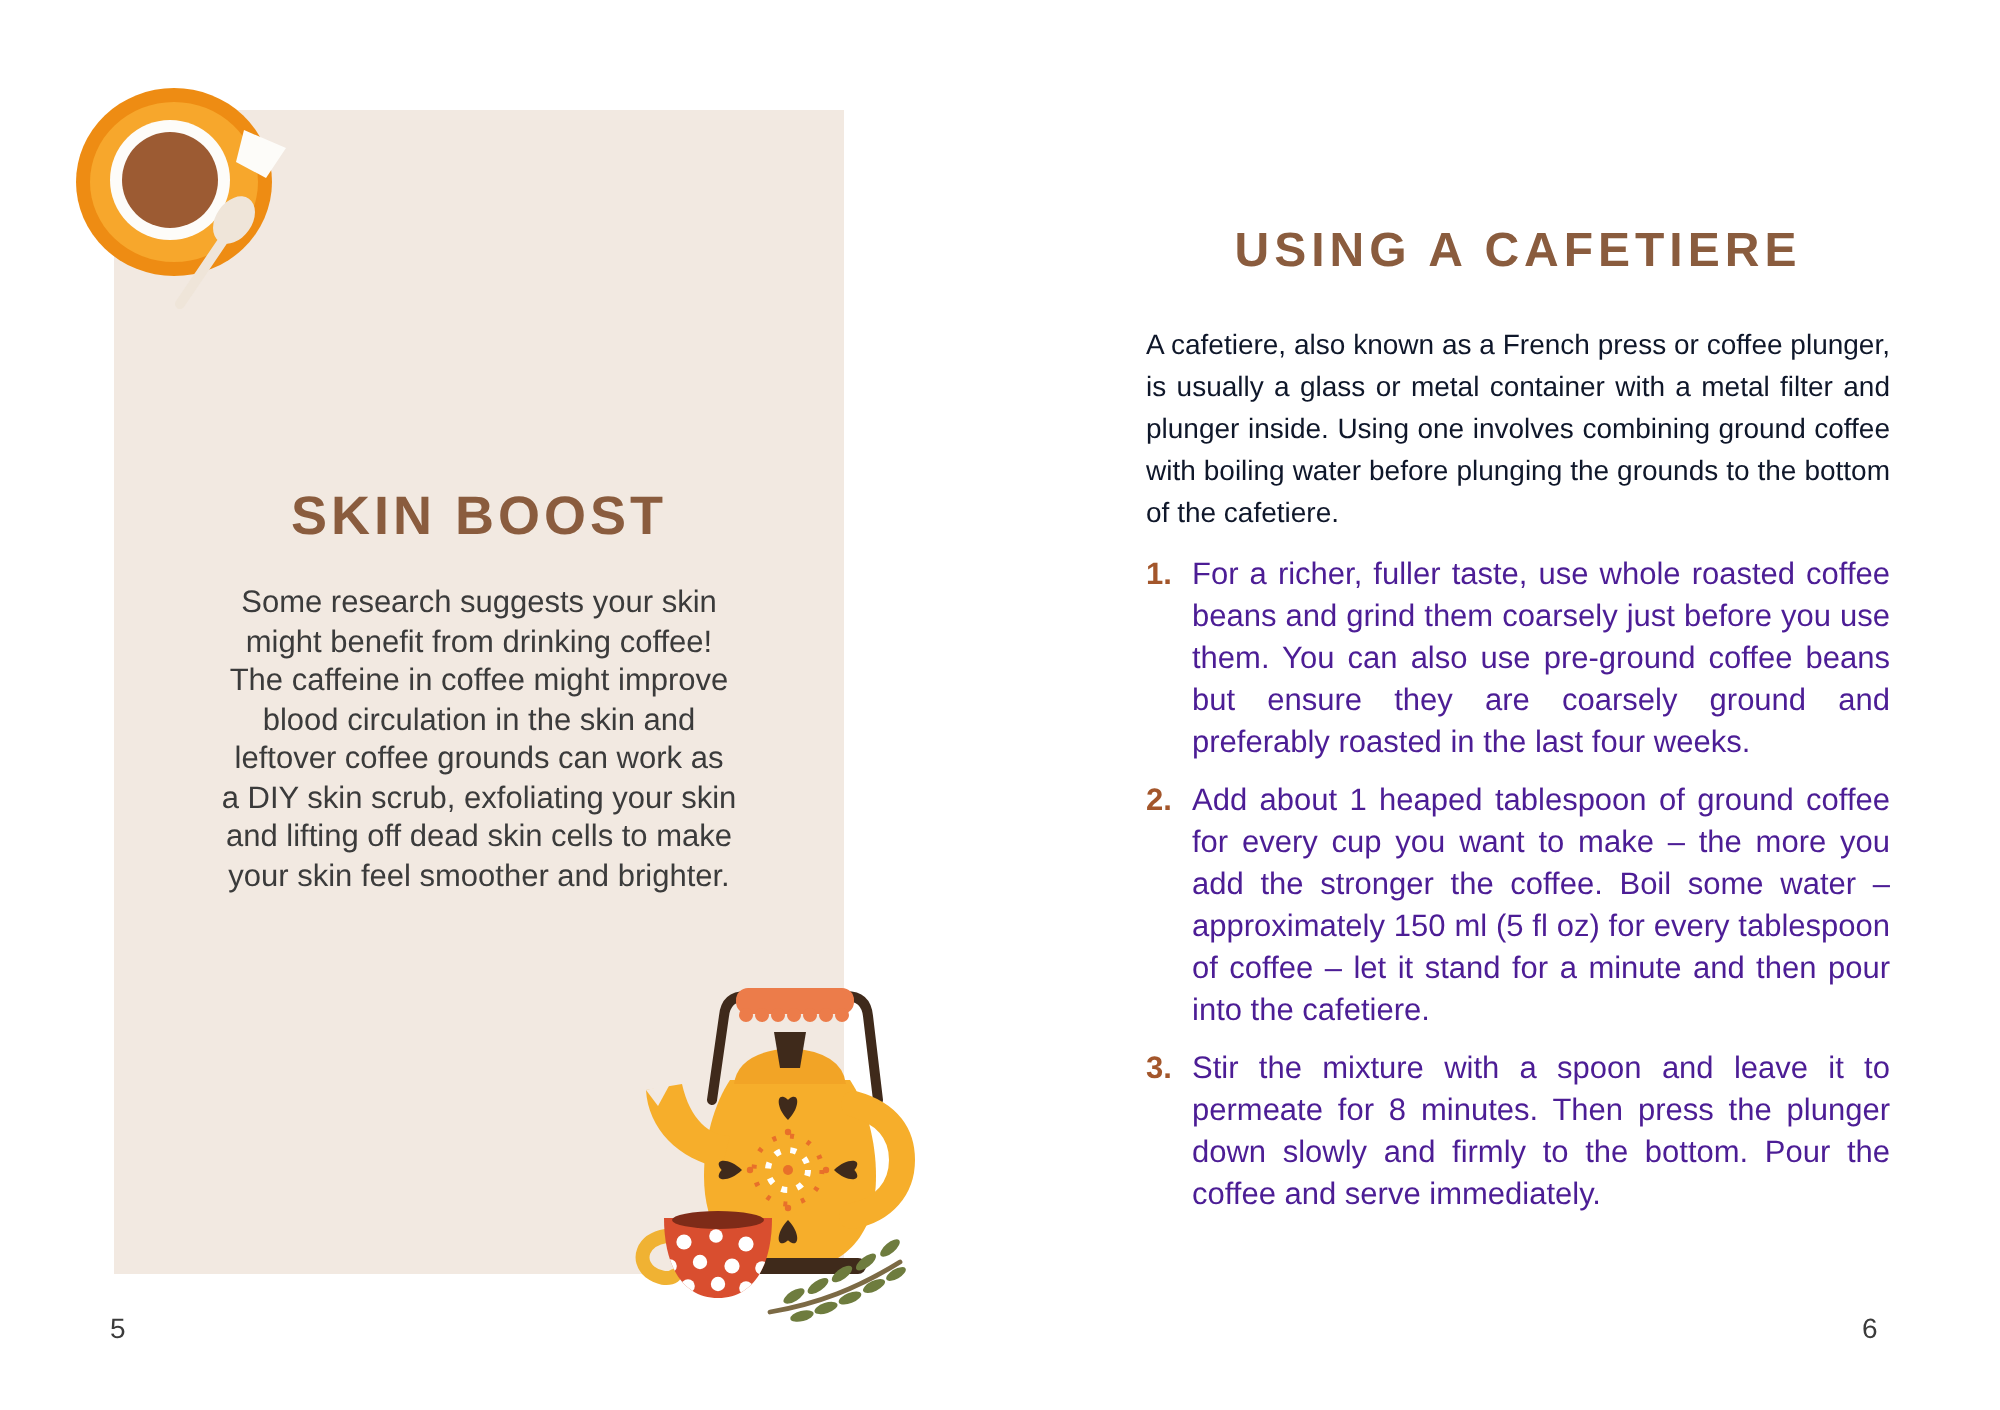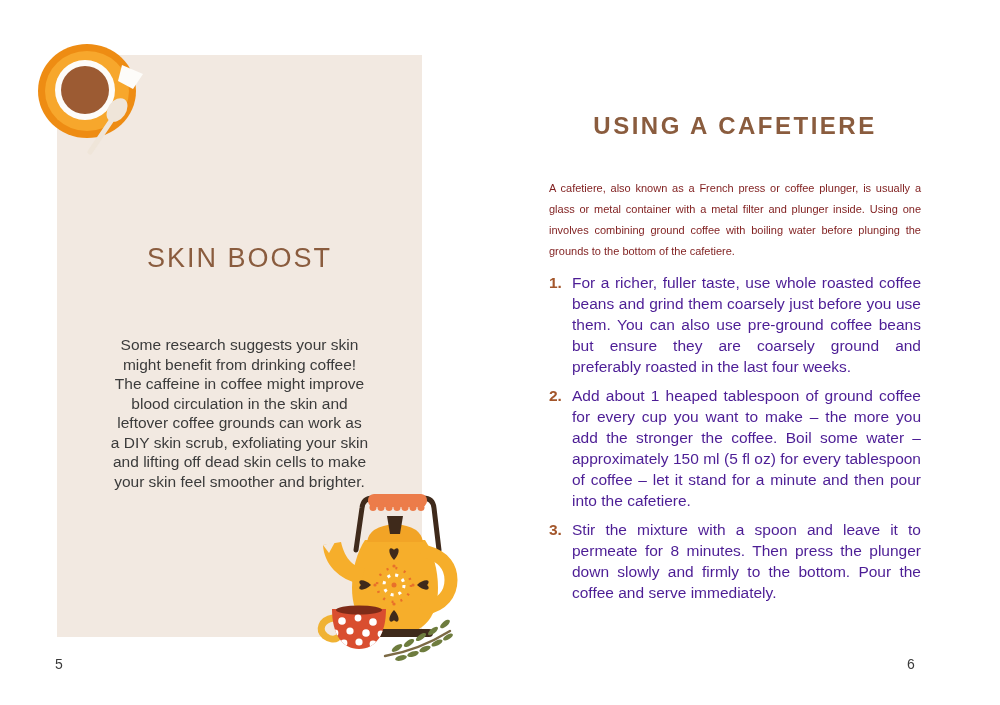--- a/index.html
+++ b/index.html
@@ -7,53 +7,53 @@
   body {
     font-family:"Liberation Sans", sans-serif;
     background:#ffffff;
     position:relative;
     overflow:hidden;
     color:#3b3b3b;
   }
   .spread { position:absolute; left:0; top:0; width:1000px; height:705px; background:#fff; }
   .page { position:absolute; top:0; height:705px; }
   .page-left  { left:0; width:500px; }
-  .page-right { left:476px; width:500px; }
+  .page-right { left:500px; width:500px; }
 
   
   .panel {
     position:absolute; left:57px; top:55px; width:365px; height:582px;
     background:#f2e9e1;
   }
   .left-heading {
     position:absolute; left:57px; top:243px; width:365px;
-    text-align:center; font-size:27px; font-weight:normal;
+    text-align:center; font-size:27px; font-weight:bold;
     letter-spacing:2px; color:#8a5c3e;
   }
   .left-body {
     position:absolute; left:67px; top:292px; width:345px;
     text-align:center; font-size:15.5px; line-height:19.5px;
-    color:#3b3b3b; white-space:pre-line;margin-top:43px;
+    color:#3b3b3b; white-space:pre-line;
   }
   .cup-svg    { position:absolute; left:30px;  top:38px;  width:115px; height:125px; }
   .kettle-svg { position:absolute; left:315px; top:482px; width:150px; height:180px; }
 
   .page-num { position:absolute; font-size:14px; color:#3b3b3b; }
   .page-num-left  { left:55px;  top:656px; }
   .page-num-right { left:431px; top:656px; }
 
   
   .right-col { position:absolute; left:73px; top:112px; width:372px; }
   .right-heading {
     text-align:center; font-size:24px; font-weight:bold;
     letter-spacing:2.5px; color:#8a5c3e; white-space:nowrap;
   }
   .intro {
-    margin-top:38px; text-align:justify;
-    font-size:11px; line-height:21px; color:#7f1d1d;
+    margin-top:22px; text-align:justify;
+    font-size:14px; line-height:21px; color:#0f172a;
   }
   .steps { margin-top:10px; }
   .step { display:flex; margin-top:8px; }
   .step-num {
     flex:0 0 23px; width:23px;
     font-weight:bold; color:#a3562b;
     font-size:15.5px; line-height:21px;
   }
   .step-text {
     flex:1; text-align:justify;

